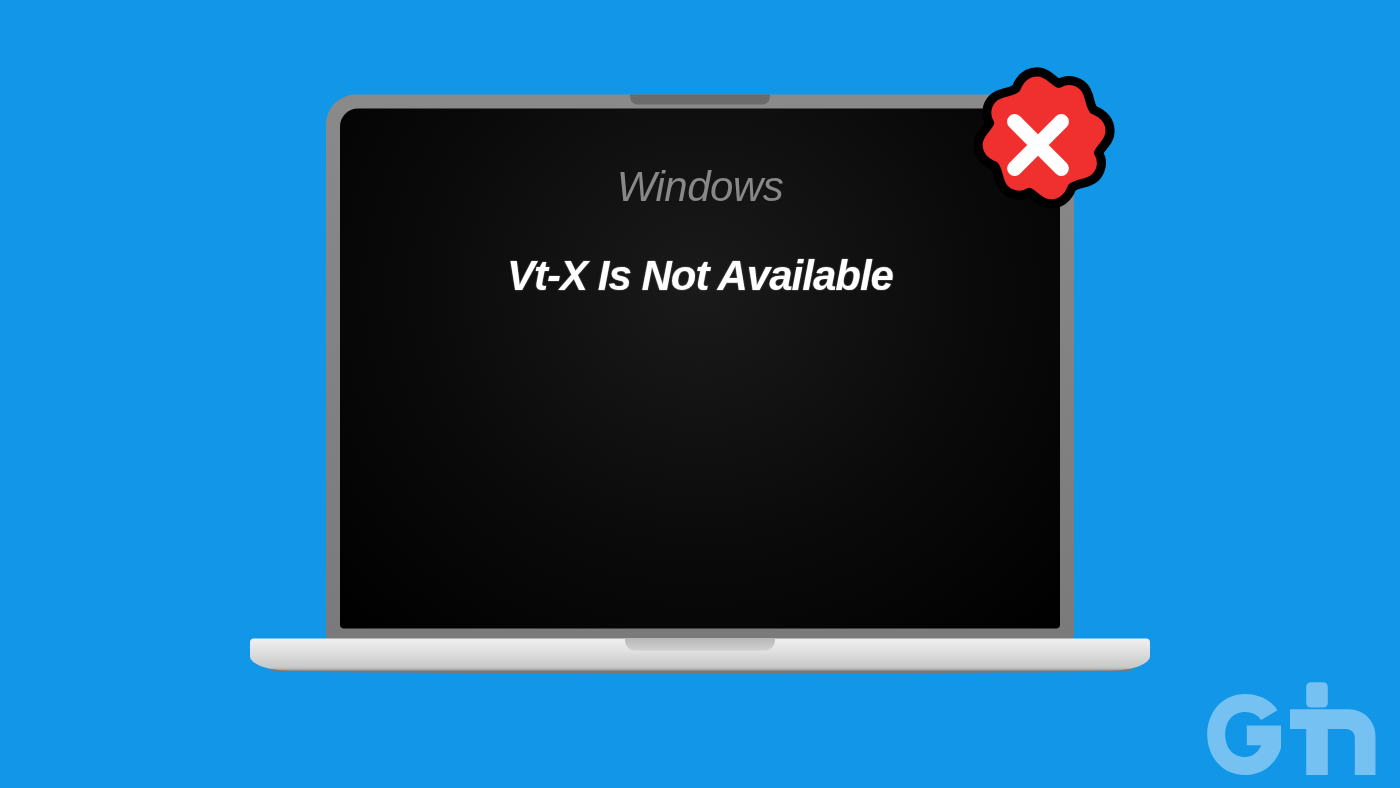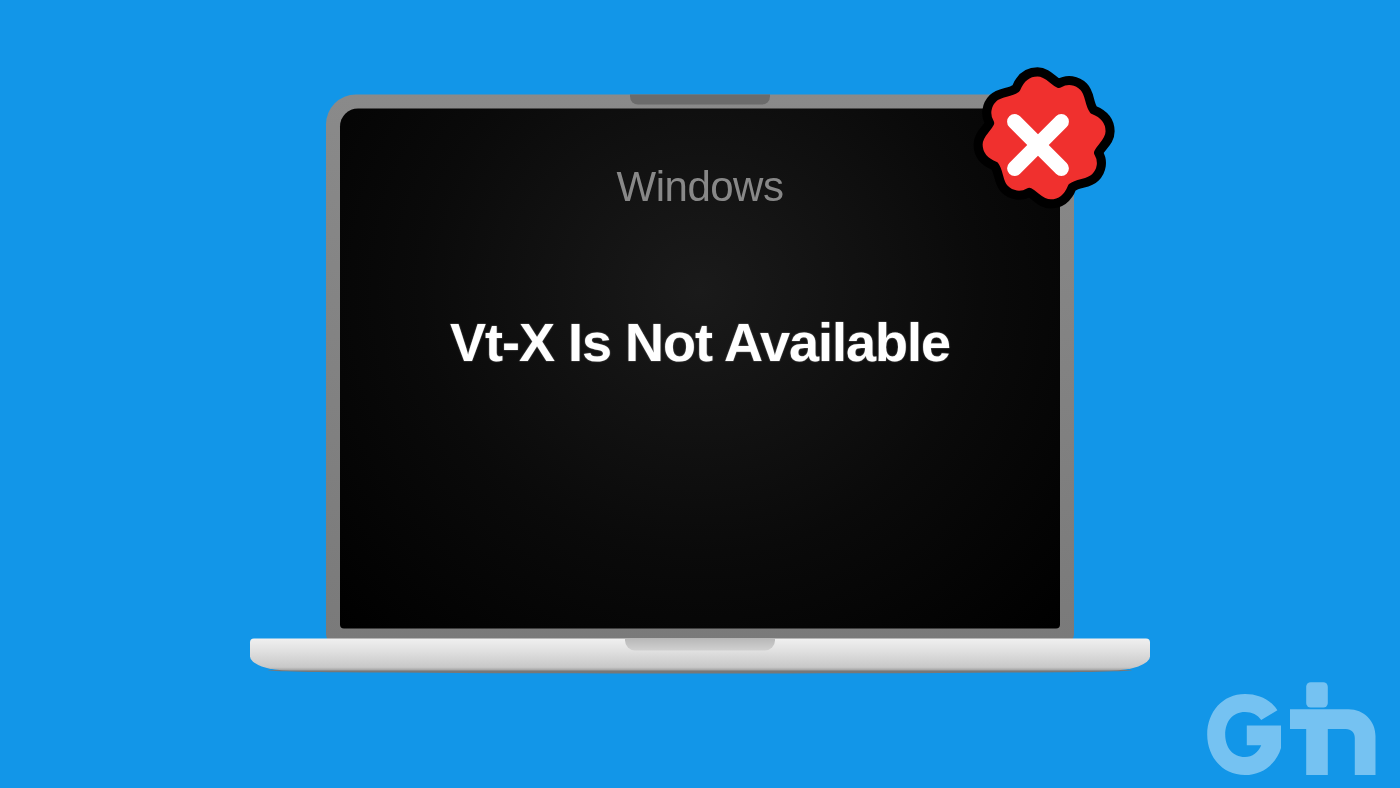--- a/index.html
+++ b/index.html
@@ -26,20 +26,21 @@
     }
     
     .laptop-lid {
       position: relative;
       width: 748px;
       height: 548px;
       margin: 0 auto;
       background: linear-gradient(to bottom, #8a8a8a 0%, #7a7a7a 100%);
       border-radius: 30px 30px 8px 8px;
       padding: 14px;
+      font-style: italic;
     }
     
     .laptop-notch {
       position: absolute;
       top: 0;
       left: 50%;
       transform: translateX(-50%);
       width: 140px;
       height: 10px;
       background: #6b6b6b;
@@ -62,23 +63,23 @@
       color: #888888;
       font-size: 42px;
       font-weight: 400;
       margin-top: 55px;
       letter-spacing: -0.5px;
       font-family: "Segoe UI", Arial, sans-serif;
     }
     
     .error-text {
       color: #ffffff;
-      font-size: 54px;
+      font-size: 42px;
       font-weight: 700;
-      margin-top: 100px;
+      margin-top: 41px;
       letter-spacing: -1px;
       font-family: -apple-system, BlinkMacSystemFont, "Segoe UI", Arial, sans-serif;
       -webkit-text-stroke: 1px rgba(255,255,255,0.1);
       text-shadow: 0 0 2px rgba(255,255,255,0.3);
     }
     
     .laptop-base {
       position: relative;
       width: 900px;
       height: 32px;

